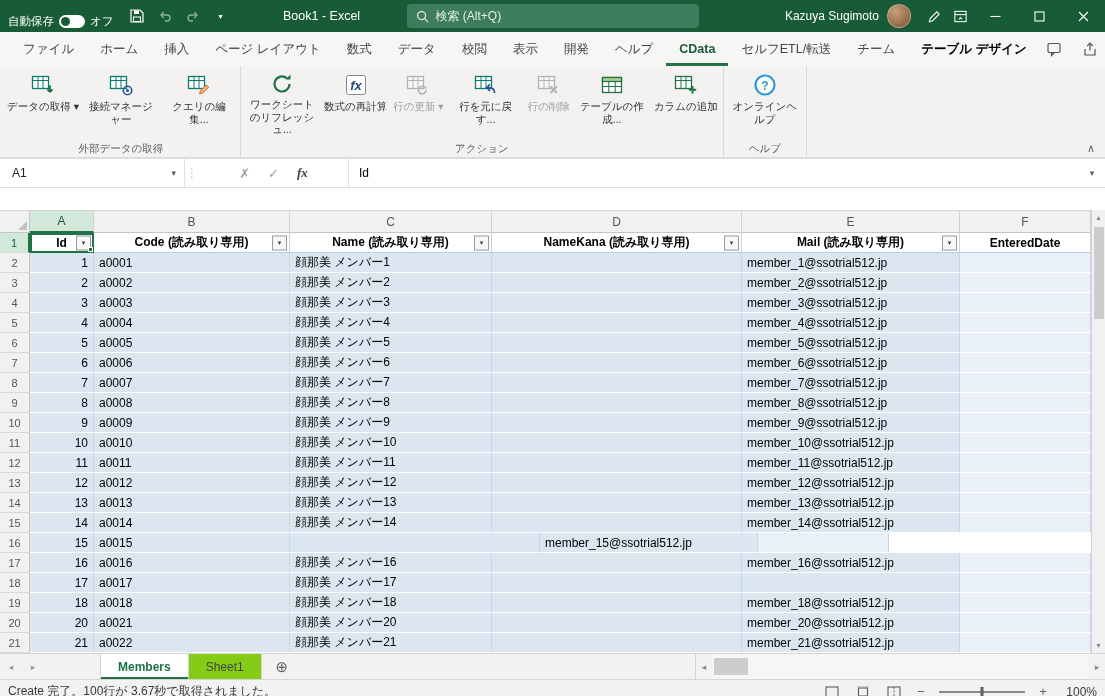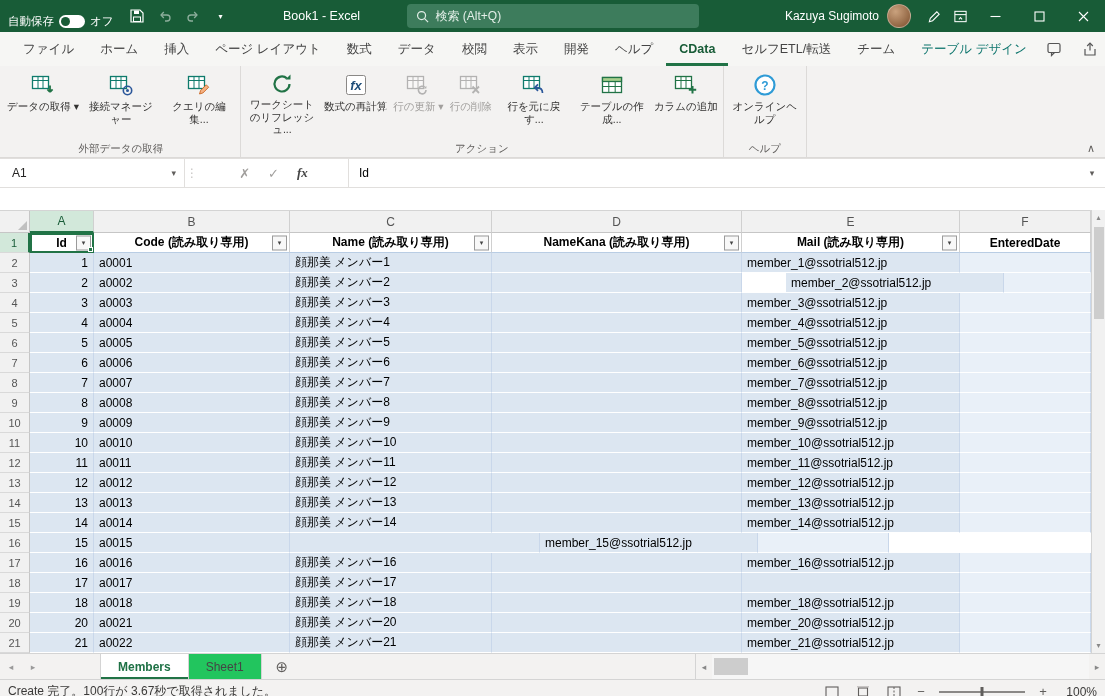--- a/index.html
+++ b/index.html
@@ -21,21 +21,21 @@
   .tb-right{margin-left:auto;display:flex;align-items:center;height:100%;}
   .user{font-size:12px;margin-right:8px;white-space:nowrap;}
   .avatar{width:24px;height:24px;border-radius:50%;background:radial-gradient(circle at 35% 30%,#caa27e,#7a4d2b);margin-right:10px;border:1px solid rgba(255,255,255,.35);}
   .winbtn{width:44px;height:32px;display:flex;align-items:center;justify-content:center;}
 
   
   .tabrow{flex:0 0 34px;background:#f6f6f4;display:flex;align-items:stretch;}
   .rtabs{display:flex;align-items:flex-end;padding-left:10px;}
   .rtab{padding:0 13px;line-height:34px;font-size:12.5px;color:#444;white-space:nowrap;}
   .rtab.active{color:#185c37;font-weight:bold;box-shadow:inset 0 -3px 0 #217346;}
-  .rtab.contextual{color:#0f766e;}
+  .rtab.contextual{color:#000000;font-weight:bold;}
   .tabrow-right{margin-left:auto;display:flex;align-items:center;gap:8px;padding-right:12px;}
   .trbtn{width:28px;height:24px;display:flex;align-items:center;justify-content:center;}
 
   
   .ribbon{flex:0 0 92px;background:#f3f2f1;border-bottom:1px solid #dcdad8;position:relative;}
   .rgroups{display:flex;height:100%;padding-left:2px;}
   .rgroup{display:flex;flex-direction:column;border-right:1px solid #dcdad8;padding:0 2px;}
   .rbuttons{flex:1;display:flex;align-items:flex-start;padding-top:3px;}
   .rbtn{min-width:48px;max-width:78px;padding:2px 3px;display:flex;flex-direction:column;align-items:center;gap:1px;font-size:10.5px;line-height:1.2;text-align:center;color:#323130;height:68px;}
   .rbtn .ric{height:28px;display:flex;align-items:center;}
@@ -75,21 +75,21 @@
   .selcell .fillhandle{position:absolute;right:0;bottom:0;width:5px;height:5px;background:#217346;border:1px solid #fff;}
   .vscroll{width:14px;flex:0 0 14px;background:#f1f1f1;border-left:1px solid #d4d4d4;display:flex;flex-direction:column;align-items:center;font-size:8px;color:#888;}
   .varrow{height:15px;display:flex;align-items:center;justify-content:center;width:100%;}
   .varrow.bottom{margin-top:auto;}
   .vthumb{width:10px;height:92px;background:#cdcdcd;margin-top:2px;}
 
   
   .sheetbar{flex:0 0 26px;background:#f3f2f1;display:flex;align-items:stretch;border-top:1px solid #d4d4d4;font-size:12px;}
   .snav{width:22px;display:flex;align-items:center;justify-content:center;color:#9a9a9a;font-size:9px;}
   .stabs{display:flex;margin-left:56px;}
-  .stab{padding:0 17px;display:flex;align-items:center;background:#22c55e;border-right:1px solid #d4d4d4;color:#444;}
+  .stab{padding:0 17px;display:flex;align-items:center;background:#84cc16;border-right:1px solid #d4d4d4;color:#444;}
   .stab.active{background:#fff;color:#1e7145;font-weight:bold;box-shadow:inset 0 -2px 0 #217346;border-left:1px solid #d4d4d4;}
   .addsheet{width:28px;display:flex;align-items:center;justify-content:center;color:#605e5c;font-size:15px;margin-left:6px;}
   .sb-fill{flex:1;}
   .hscroll{width:410px;display:flex;align-items:center;background:#f3f2f1;border-left:1px solid #d4d4d4;}
   .harrow{width:16px;text-align:center;color:#888;font-size:9px;}
   .htrack{flex:1;height:100%;position:relative;background:#f6f6f6;}
   .hthumb{position:absolute;left:2px;top:4px;height:17px;width:34px;background:#cdcdcd;}
 
   
   .statusbar{flex:0 0 24px;background:#f3f2f1;border-top:1px solid #d4d4d4;display:flex;align-items:center;padding:0 8px;color:#3b3a39;}
@@ -274,40 +274,40 @@
               <span class="ric">
                 <svg width="26" height="26" viewBox="0 0 26 26">
                   <rect x="2.5" y="4.5" width="16" height="12" fill="#fff" stroke="#666" stroke-width="1.3"></rect>
                   <path d="M2.5 8.5h16M8 4.5v12M13 4.5v12" stroke="#666" stroke-width="1" fill="none"></path>
                   <path d="M21 18a3.8 3.8 0 1 1-1.3-2.8" fill="none" stroke="#666" stroke-width="1.6"></path>
                   <path d="M21.4 13.8v2.6h-2.6z" fill="#666"></path>
                 </svg>
               </span>
               <span class="rlabel">行の更新 ▾</span>
             </button>
-            <button class="rbtn disabled">
-              <span class="ric">
-                <svg width="26" height="26" viewBox="0 0 26 26">
-                  <rect x="2.5" y="4.5" width="16" height="12" fill="#fff" stroke="#666" stroke-width="1.3"></rect>
-                  <path d="M2.5 8.5h16M8 4.5v12M13 4.5v12" stroke="#666" stroke-width="1" fill="none"></path>
-                  <path d="M14.5 14.5l6.5 6.5m0-6.5-6.5 6.5" stroke="#c0504d" stroke-width="1.8"></path>
-                </svg>
-              </span>
-              <span class="rlabel">行の削除</span>
-            </button>
             <button class="rbtn">
               <span class="ric">
                 <svg width="26" height="26" viewBox="0 0 26 26">
                   <rect x="2.5" y="4.5" width="16" height="12" fill="#fff" stroke="#0f7b6c" stroke-width="1.3"></rect>
                   <path d="M2.5 8.5h16M8 4.5v12M13 4.5v12" stroke="#0f7b6c" stroke-width="1" fill="none"></path>
                   <path d="M21.5 21c0-3.6-2.4-5.4-5.6-5.4h-1.4" fill="none" stroke="#2b579a" stroke-width="1.7"></path>
                   <path d="M17 12.3l-3.2 3.3 3.2 3.2" fill="none" stroke="#2b579a" stroke-width="1.7"></path>
                 </svg>
               </span>
               <span class="rlabel">行を元に戻す...</span>
+            </button>
+            <button class="rbtn disabled">
+              <span class="ric">
+                <svg width="26" height="26" viewBox="0 0 26 26">
+                  <rect x="2.5" y="4.5" width="16" height="12" fill="#fff" stroke="#666" stroke-width="1.3"></rect>
+                  <path d="M2.5 8.5h16M8 4.5v12M13 4.5v12" stroke="#666" stroke-width="1" fill="none"></path>
+                  <path d="M14.5 14.5l6.5 6.5m0-6.5-6.5 6.5" stroke="#c0504d" stroke-width="1.8"></path>
+                </svg>
+              </span>
+              <span class="rlabel">行の削除</span>
             </button>
             <button class="rbtn">
               <span class="ric">
                 <svg width="26" height="26" viewBox="0 0 26 26">
                   <rect x="3.5" y="5.5" width="19" height="15" fill="#fff" stroke="#217346" stroke-width="1.3"></rect>
                   <rect x="3.5" y="5.5" width="19" height="4" fill="#a9d08e" stroke="#217346" stroke-width="1.3"></rect>
                   <path d="M3.5 14.5h19M9.8 9.5v11M16.2 9.5v11" stroke="#217346" fill="none"></path>
                 </svg>
               </span>
               <span class="rlabel">テーブルの作成...</span>
@@ -407,21 +407,21 @@
             <div class="cell" style="width: 250px;"></div>
             <div class="cell" style="width: 218px;">member_1@ssotrial512.jp</div>
             <div class="cell blank" style="width: 131px;"></div>
           </div>
           <div class="grow">
             <div class="gut">3</div>
             <div class="cell num" style="width: 64px;">2</div>
             <div class="cell" style="width: 196px;">a0002</div>
             <div class="cell" style="width: 202px;">顔那美 メンバー2</div>
             <div class="cell" style="width: 250px;"></div>
-            <div class="cell" style="width: 218px; margin-left: 44px;">member_2@ssotrial512.jp</div>
+            <div class="cell" style="width: 218px;">member_2@ssotrial512.jp</div>
             <div class="cell blank" style="width: 131px;"></div>
           </div>
           <div class="grow">
             <div class="gut">4</div>
             <div class="cell num" style="width: 64px;">3</div>
             <div class="cell" style="width: 196px;">a0003</div>
             <div class="cell" style="width: 202px;">顔那美 メンバー3</div>
             <div class="cell" style="width: 250px;"></div>
             <div class="cell" style="width: 218px;">member_3@ssotrial512.jp</div>
             <div class="cell blank" style="width: 131px;"></div>

